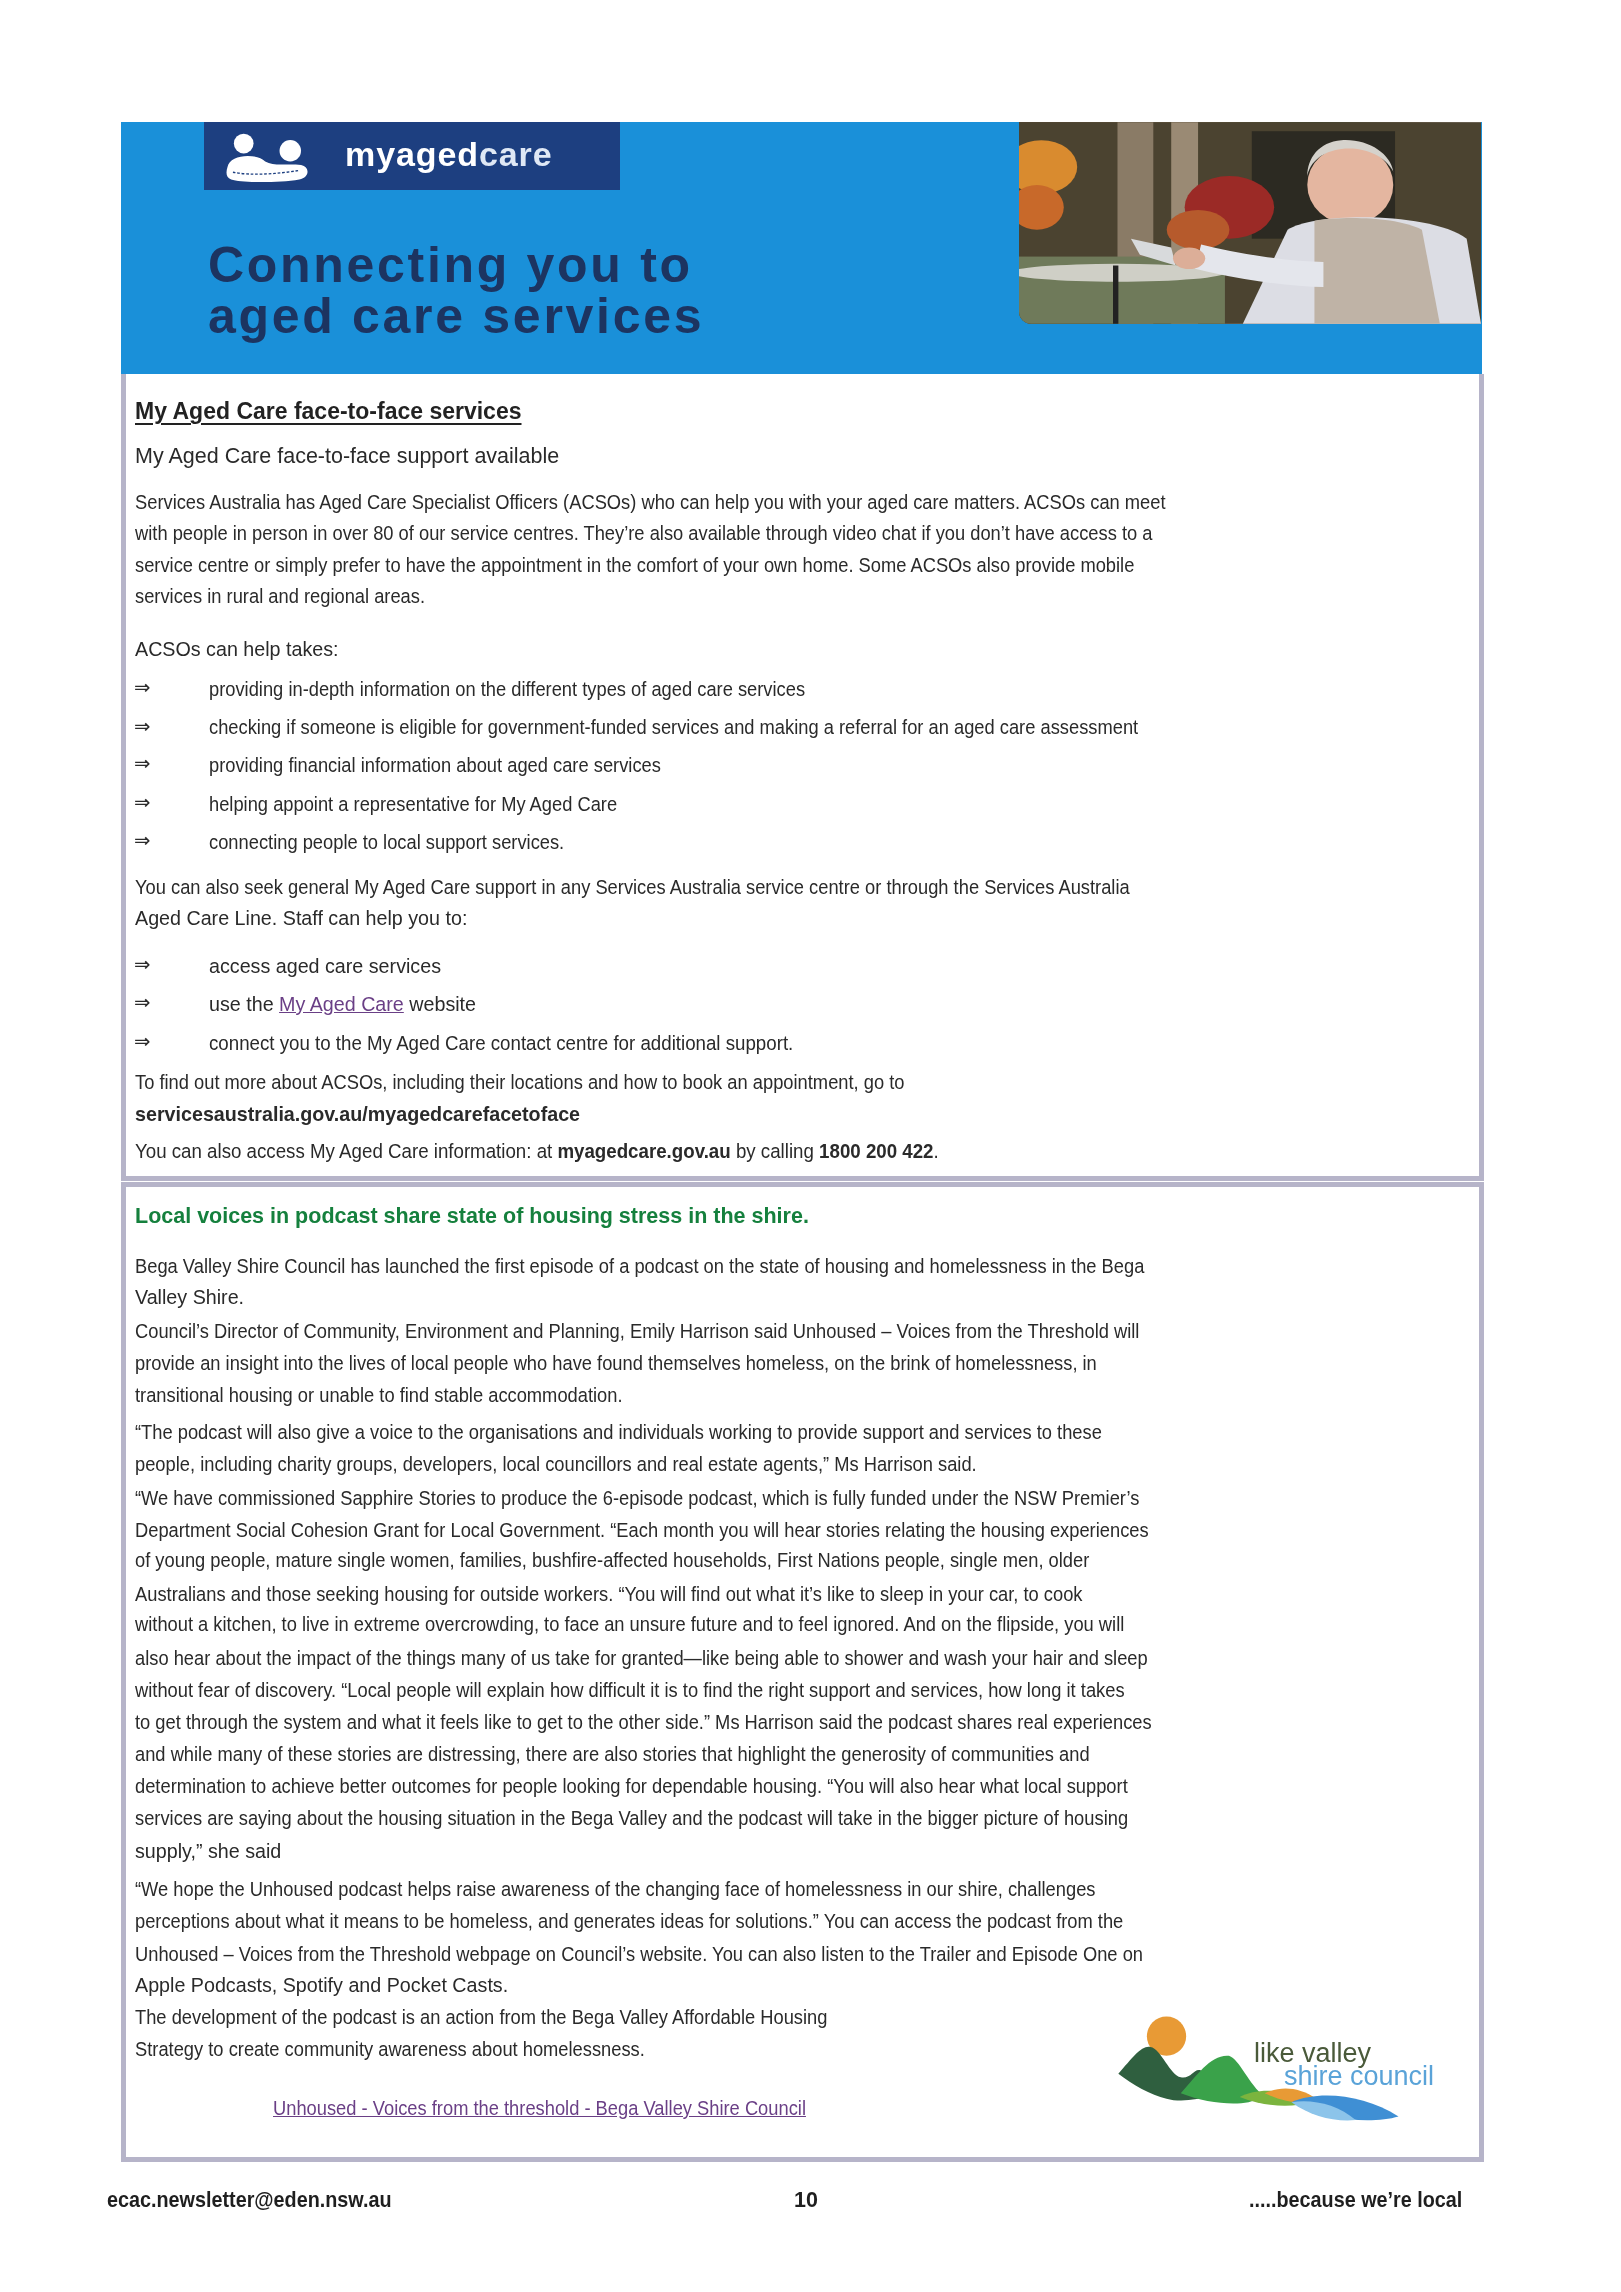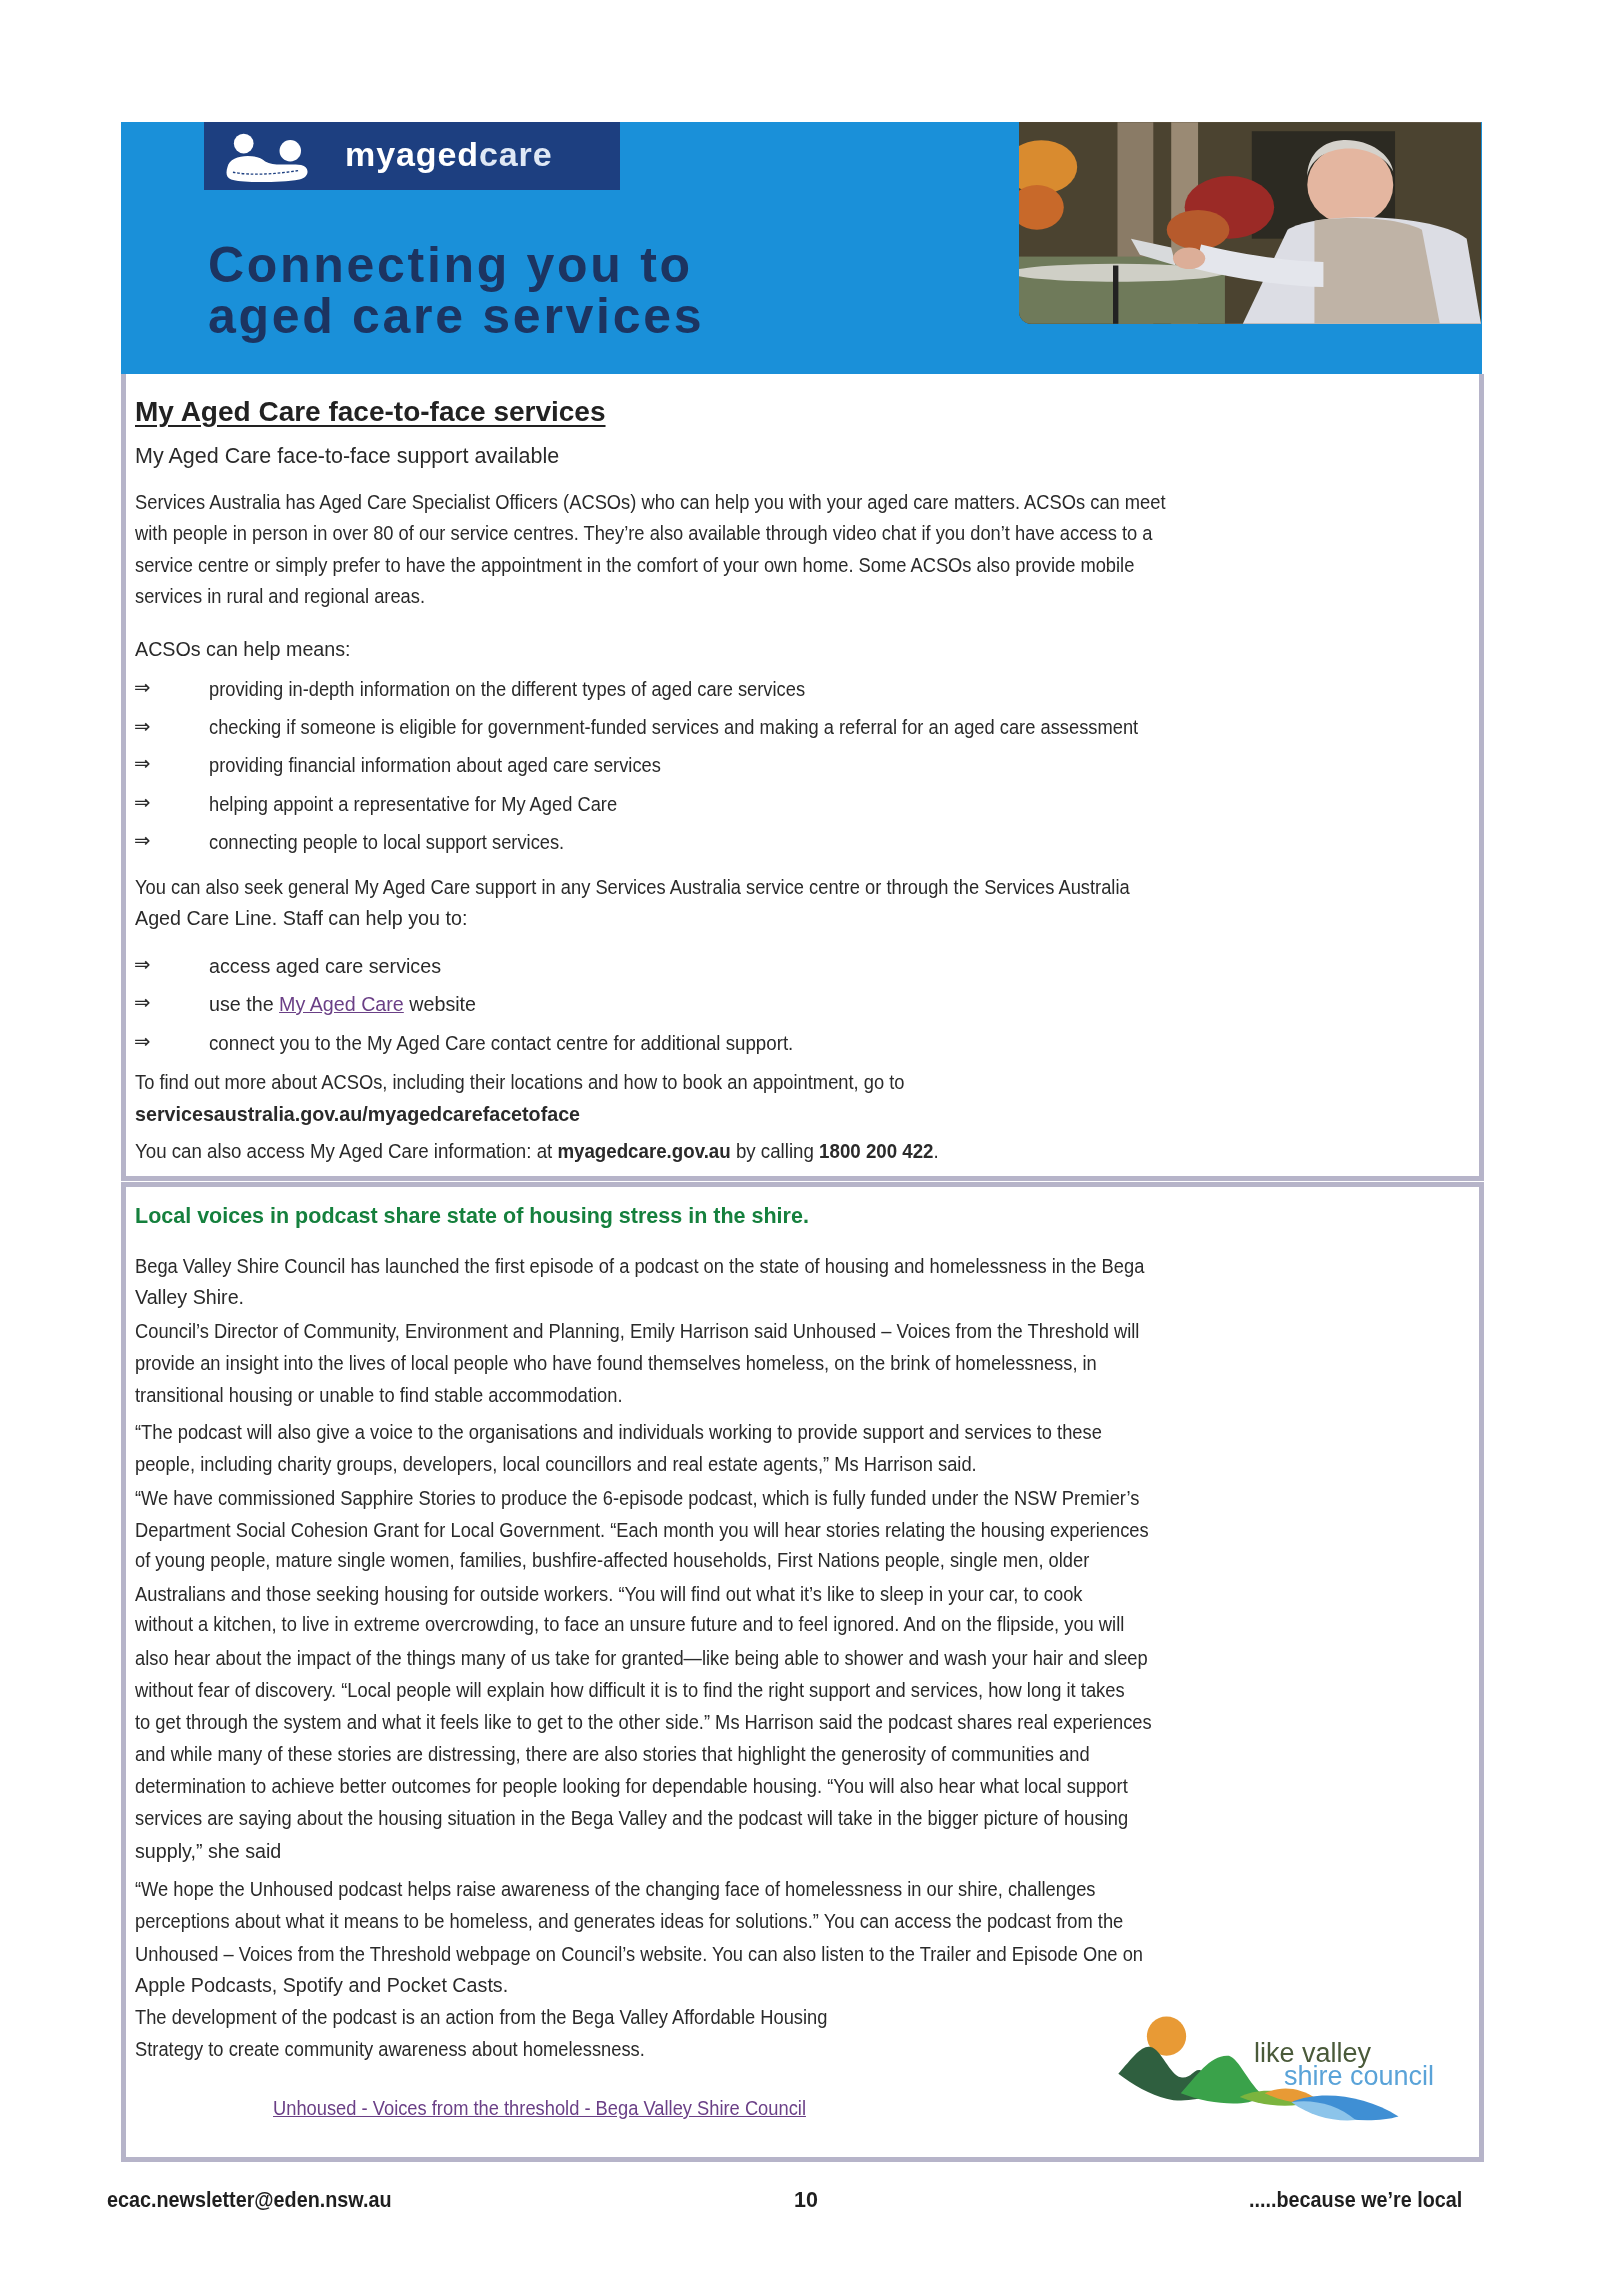--- a/index.html
+++ b/index.html
@@ -75,29 +75,29 @@
     <path d="M322 60 C330 20 400 20 418 55 C415 35 390 18 360 20 C335 22 322 40 322 60Z" fill="#d5d2cc"></path>
     <path d="M300 120 C330 100 460 100 500 130 L516 225 L250 225 Z" fill="#dcdde4"></path>
     <path d="M330 110 C360 105 420 105 450 120 L470 225 L330 225 Z" fill="#bfb3a6"></path>
     <path d="M200 150 C240 160 300 170 340 170" stroke="#e4e6ec" stroke-width="28" fill="none"></path>
     <ellipse cx="190" cy="152" rx="18" ry="12" fill="#dcae98"></ellipse>
   </svg>
 </div>
 
 <div id="box1" class="box"></div>
 
-<div class="line bold" style="top:400px;font-size:28px;text-decoration:underline;text-underline-offset:3.6px;color:#222;">My Aged Care face-to-face services</div>
+<div class="line bold" style="top:400px;font-size:23px;text-decoration:underline;text-underline-offset:3.6px;color:#222;">My Aged Care face-to-face services</div>
 <div class="line" style="top:445px;font-size:21.5px;">My Aged Care face-to-face support available</div>
 
 <div class="line" style="top:491px;transform:scaleX(0.93);">Services Australia has Aged Care Specialist Officers (ACSOs) who can help you with your aged care matters. ACSOs can meet</div>
 <div class="line" style="top:522px;transform:scaleX(0.93);">with people in person in over 80 of our service centres. They’re also available through video chat if you don’t have access to a</div>
 <div class="line" style="top:554px;transform:scaleX(0.93);">service centre or simply prefer to have the appointment in the comfort of your own home. Some ACSOs also provide mobile</div>
 <div class="line" style="top:585px;transform:scaleX(0.93);">services in rural and regional areas.</div>
 
-<div class="line" style="top:638px;">ACSOs can help means:</div>
+<div class="line" style="top:638px;">ACSOs can help takes:</div>
 
 <div>
   <div>
     <span class="bullet-arrow" style="top:676px">⇒</span>
     <span class="bullet-text" style="top:678px;transform:scaleX(0.93);transform-origin:left">providing in-depth information on the different types of aged care services</span>
   </div>
   <div>
     <span class="bullet-arrow" style="top:715px">⇒</span>
     <span class="bullet-text" style="top:716px;transform:scaleX(0.93);transform-origin:left">checking if someone is eligible for government-funded services and making a referral for an aged care assessment</span>
   </div>

